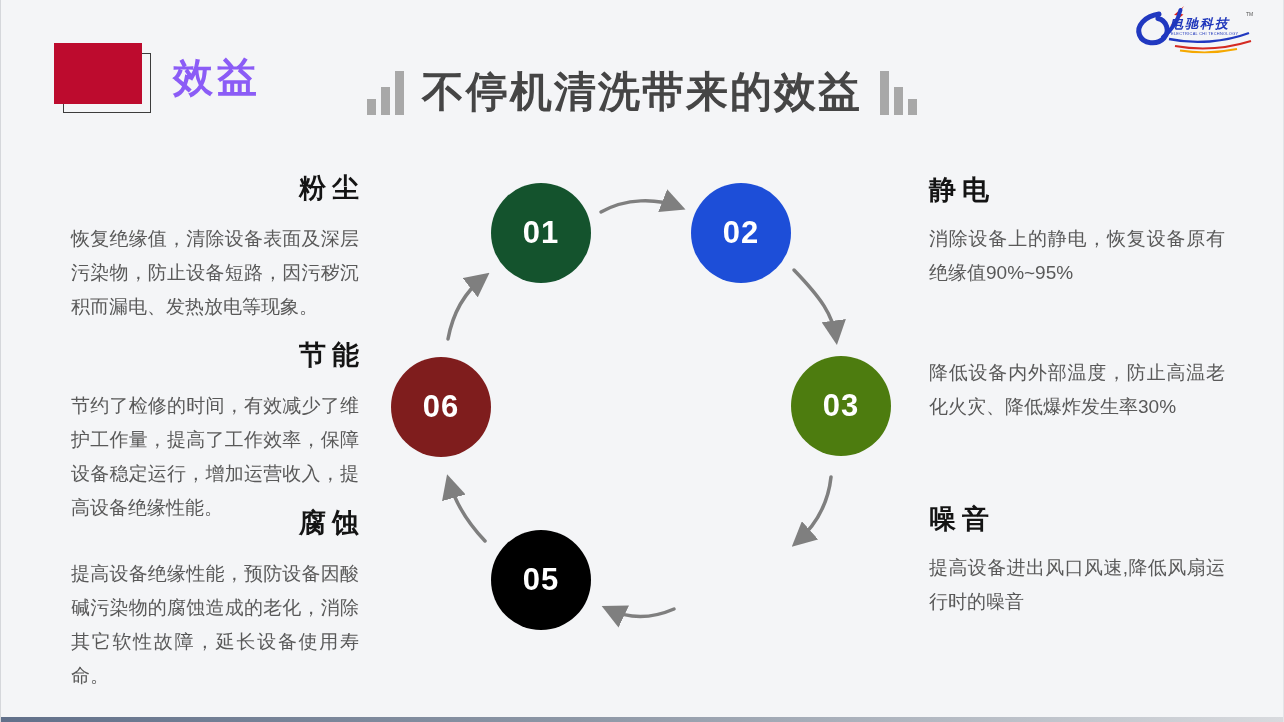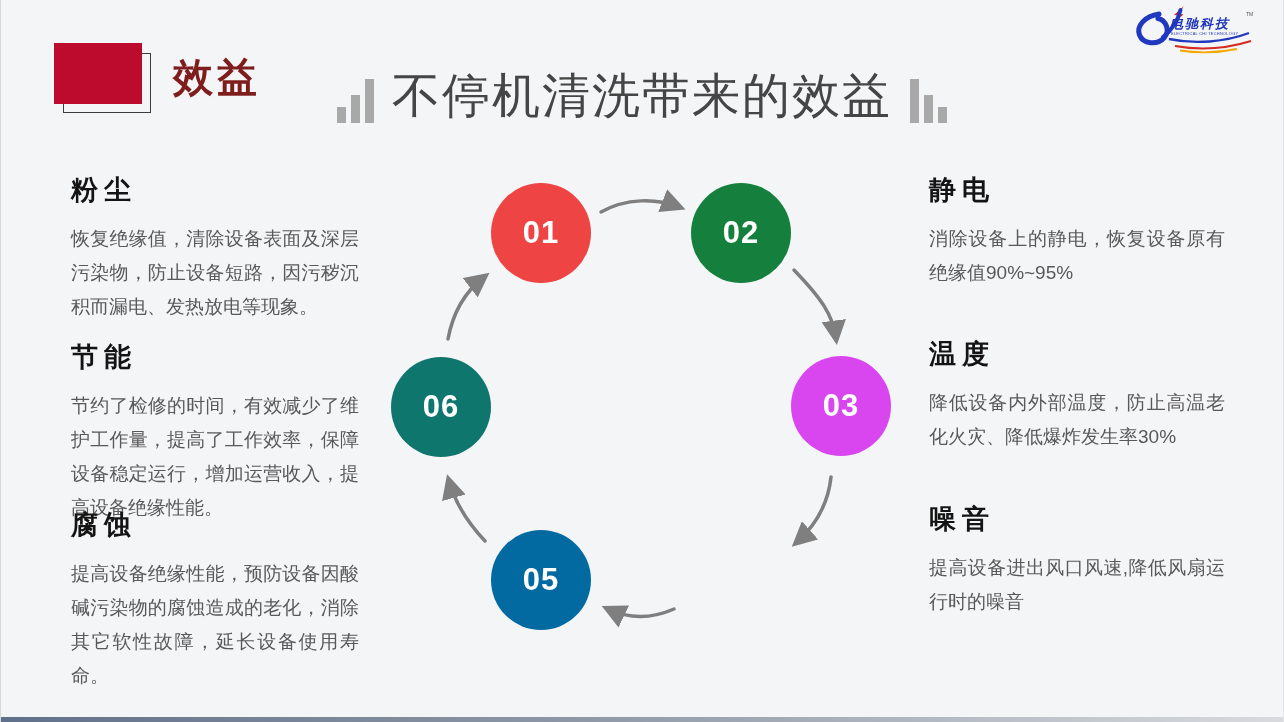--- a/index.html
+++ b/index.html
@@ -21,31 +21,31 @@
   .badge-outline{ position:absolute; left:62px; top:53px; width:88px; height:60px;
     border:1px solid #3c3c3c; background:transparent; }
   .badge-square{ position:absolute; left:53px; top:43px; width:88px; height:61px; }
   .badge-label{ position:absolute; left:172px; top:50px; font-size:40px; font-weight:bold; letter-spacing:4px; }
 
   
   .title-row{ position:absolute; top:64px; left:0; width:100%;
     display:flex; justify-content:center; align-items:flex-end; gap:18px; }
   .bars{ display:flex; align-items:flex-end; gap:5px; padding-bottom:5px; }
   .bars span{ width:9px; background:#a8a8a8; display:block; }
-  .page-title{ font-size:48px; font-weight:normal; color:#454545; letter-spacing:2px; }
+  .page-title{ font-size:42px; font-weight:bold; color:#454545; letter-spacing:2px; }
 
   
   .logo{ position:absolute; top:5px; right:26px; width:132px; height:54px; }
 
   
   .sec{ position:absolute; }
   .sec h2{ font-size:27px; font-weight:bold; color:#141414; letter-spacing:6px; line-height:1.1; }
   .sec p{ font-size:19px; color:#595959; line-height:34px; text-align:justify; margin-top:16px; }
   .col-left{ left:70px; width:288px; }
-  .col-left h2{ text-align:left; margin-right:-6px; }
+  .col-left h2{ text-align:right; margin-right:-6px;font-family:Liberation Mono, monospace; }
   .col-right{ left:928px; width:296px; }
   .col-right h2{ text-align:left; }
 
   
   .diagram{ position:absolute; left:380px; top:150px; width:540px; height:540px; }
   .circle{ position:absolute; width:100px; height:100px; border-radius:50%;
     display:flex; align-items:center; justify-content:center;
     color:#ffffff; font-size:31px; font-weight:bold; letter-spacing:1px; }
   .c1{ left:110px; top:33px; }
   .c2{ left:310px; top:33px; }
@@ -53,21 +53,21 @@
   .c4{ left:310px; top:380px; }
   .c5{ left:110px; top:380px; }
   .c6{ left:10px;  top:207px; }
   .arrows{ position:absolute; left:0; top:0; width:540px; height:540px; }
 </style>
 </head>
 <body>
 
 <div class="badge-outline"></div>
 <div class="badge-square" style="background: rgb(189, 11, 46);"></div>
-<div class="badge-label" style="color: #7f1d1d;">效益</div>
+<div class="badge-label" style="color: #8b5cf6;">效益</div>
 
 <div class="title-row">
   <div class="bars">
     <span style="height:16px"></span>
       <span style="height:28px"></span>
       <span style="height:44px"></span>
   </div>
   <div class="page-title">不停机清洗带来的效益</div>
   <div class="bars">
     <span style="height:44px"></span>
@@ -99,21 +99,20 @@
 <div class="sec col-left" style="top:511px">
   <h2>腐蚀</h2>
   <p>提高设备绝缘性能，预防设备因酸碱污染物的腐蚀造成的老化，消除其它软性故障，延长设备使用寿命。</p>
 </div>
 
 <div class="sec col-right" style="top:176px">
   <h2>静电</h2>
   <p>消除设备上的静电，恢复设备原有绝缘值90%~95%</p>
 </div>
 <div class="sec col-right" style="top:340px">
-  <h2>温度</h2>
   <p>降低设备内外部温度，防止高温老化火灾、降低爆炸发生率30%</p>
 </div>
 <div class="sec col-right" style="top:505px">
   <h2>噪音</h2>
   <p>提高设备进出风口风速,降低风扇运行时的噪音</p>
 </div>
 
 <div class="diagram">
   <svg class="arrows" viewBox="0 0 540 540">
     <defs>
@@ -121,30 +120,30 @@
         <path d="M0,0 L7,3.5 L0,7 Z" fill="#7f7f7f"></path>
       </marker>
     </defs>
     <path d="M220,62 C245,48 275,48 298,57" fill="none" stroke="#7f7f7f" stroke-width="3.5" stroke-linecap="round" marker-end="url(#ah)"></path>
     <path d="M413,120 C440,148 452,165 455,188" fill="none" stroke="#7f7f7f" stroke-width="3.5" stroke-linecap="round" marker-end="url(#ah)"></path>
     <path d="M450,327 C447,355 435,375 416,392" fill="none" stroke="#7f7f7f" stroke-width="3.5" stroke-linecap="round" marker-end="url(#ah)"></path>
     <path d="M293,459 C270,469 248,469 227,459" fill="none" stroke="#7f7f7f" stroke-width="3.5" stroke-linecap="round" marker-end="url(#ah)"></path>
     <path d="M104,391 C86,372 74,352 68,331" fill="none" stroke="#7f7f7f" stroke-width="3.5" stroke-linecap="round" marker-end="url(#ah)"></path>
     <path d="M67,189 C72,162 85,141 103,127" fill="none" stroke="#7f7f7f" stroke-width="3.5" stroke-linecap="round" marker-end="url(#ah)"></path>
   </svg>
-  <div class="circle c1" style="background: #ef4444; justify-content: center;">
+  <div class="circle c1" style="background: #14532d; justify-content: center;">
       <span>01</span>
     </div>
-  <div class="circle c2" style="background: #15803d;">
+  <div class="circle c2" style="background: #1d4ed8;">
       <span>02</span>
     </div>
-  <div class="circle c3" style="background: #d946ef;">
+  <div class="circle c3" style="background: #4d7c0f;">
       <span>03</span>
     </div>
-  <div class="circle c5" style="background: #0369a1; justify-content: center;">
+  <div class="circle c5" style="background: #000000; justify-content: center;">
       <span>05</span>
     </div>
-  <div class="circle c6" style="background: #0f766e;">
+  <div class="circle c6" style="background: #7f1d1d;">
       <span>06</span>
     </div>
 </div>
 
 <div class="bottom-edge"></div>
 
 </body></html>

